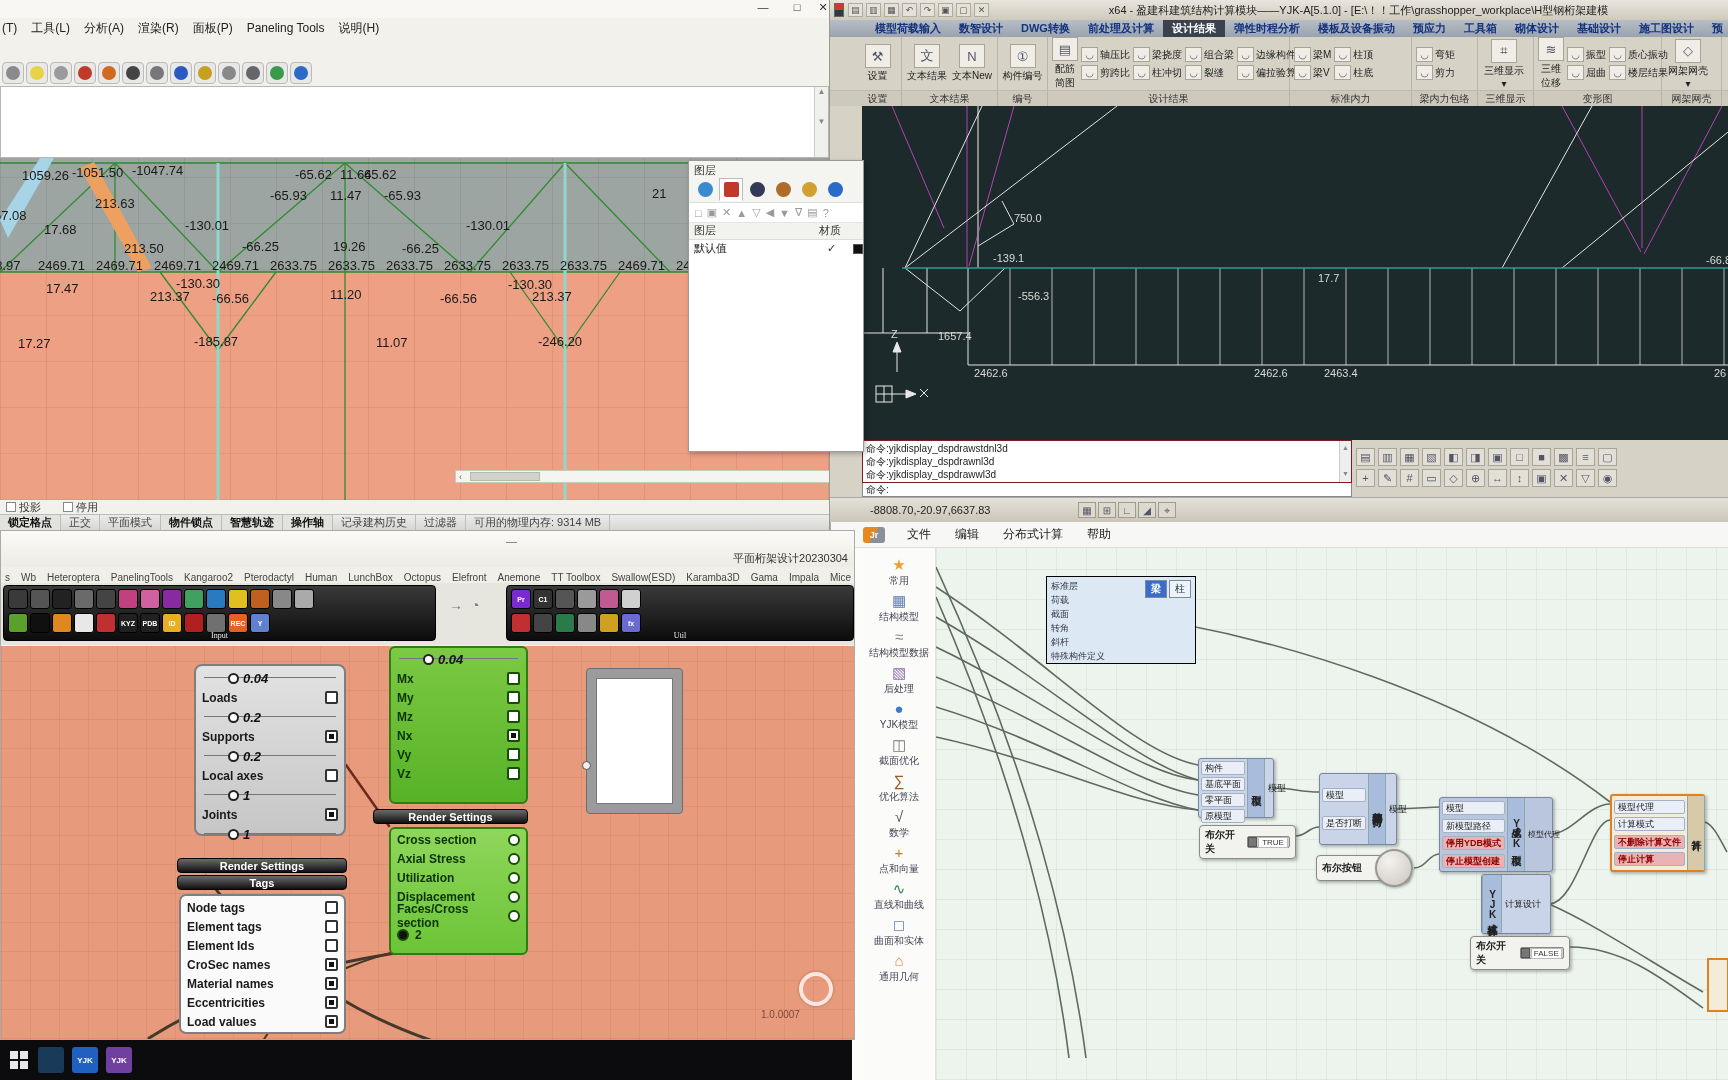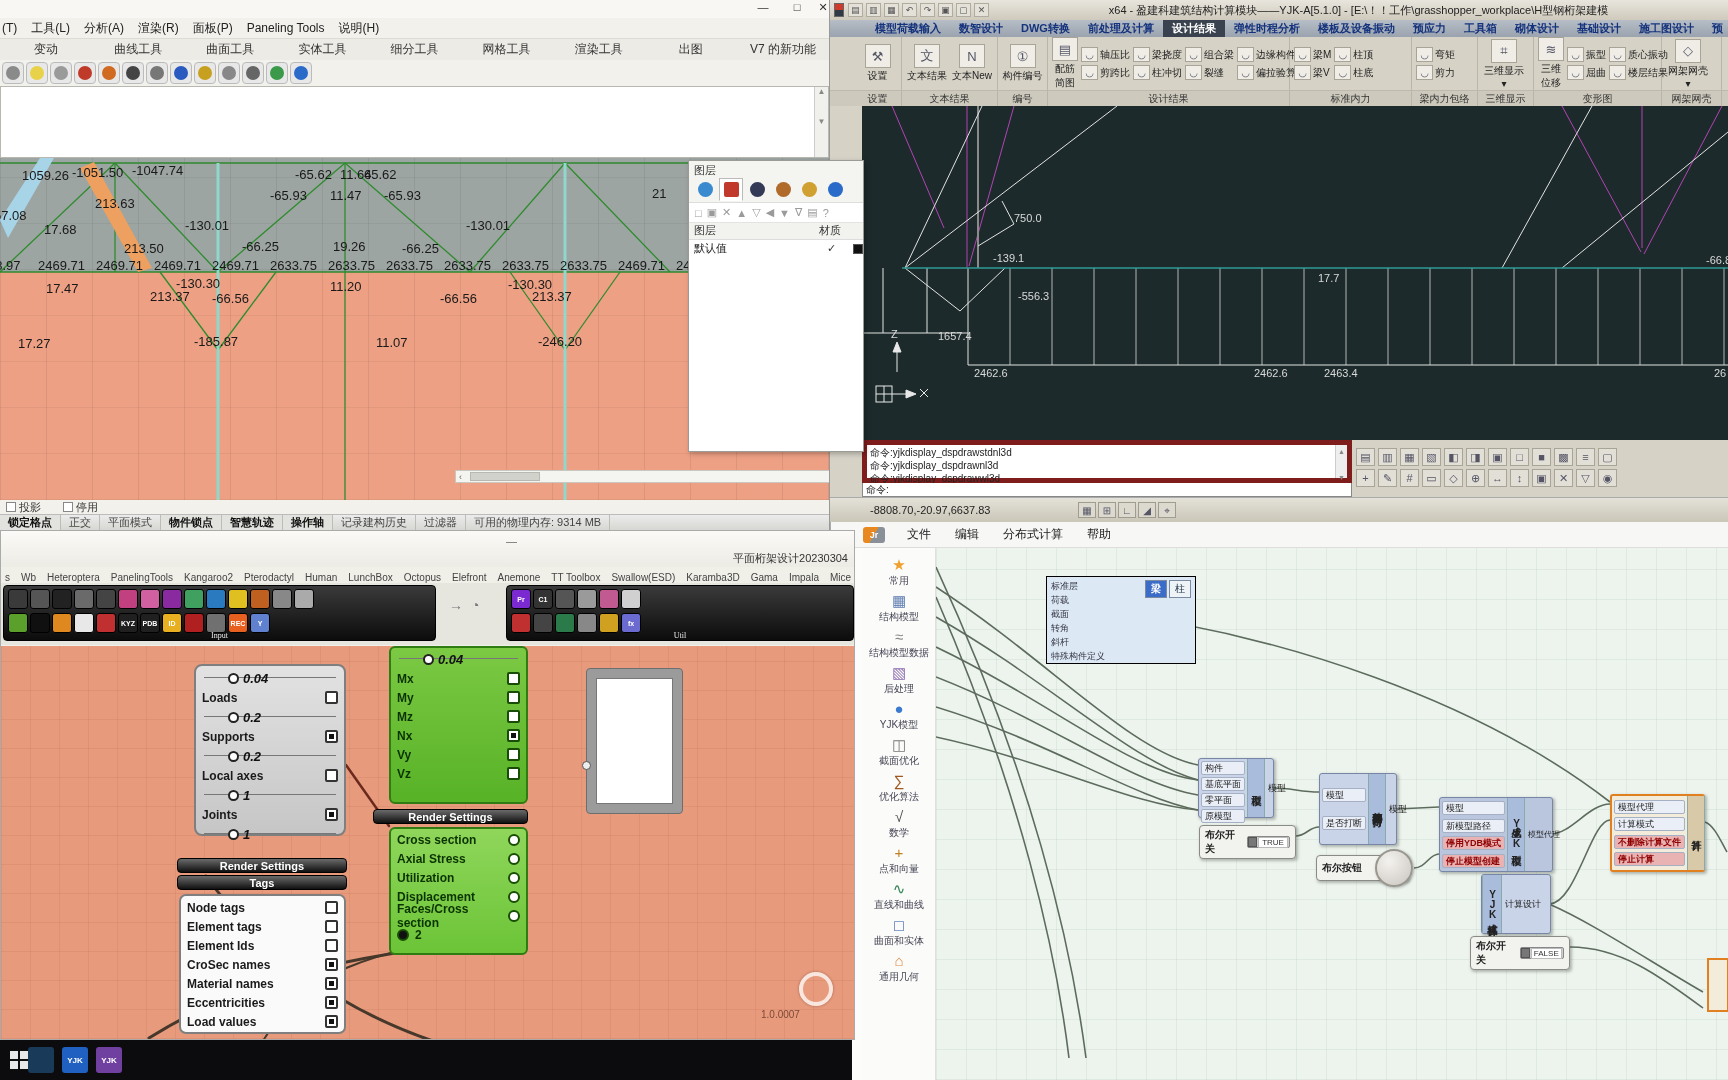--- a/index.html
+++ b/index.html
@@ -64,21 +64,21 @@
   .yk-it-big{display:flex;flex-direction:column;align-items:center;justify-content:center;font-size:10px;color:#222;width:44px;gap:1px;text-align:center;}
   .yk-it-sm{display:flex;align-items:center;font-size:10px;color:#222;gap:2px;white-space:nowrap;}
   .yk-col{display:flex;flex-direction:column;justify-content:center;gap:3px;}
   .yicon{background:#efede6;border:1px solid #a8a498;display:flex;align-items:center;justify-content:center;color:#556;}
   .yicon.b{width:26px;height:24px;font-size:13px;}
   .yicon.s{width:17px;height:15px;font-size:10px;}
   .yk-glabels{position:absolute;left:0;top:90px;right:0;height:16px;display:flex;padding-left:24px;font-size:10px;color:#333;background:#cdc9bc;border-top:1px solid #beb9ac;}
   .yk-glabel{display:flex;align-items:center;justify-content:center;border-right:1px solid #b9b5a8;}
   .yk-vp{position:absolute;left:32px;top:106px;width:866px;height:334px;background:#1d2a2b;overflow:hidden;}
   .yvlab{position:absolute;font-size:11px;color:#d9d9d9;white-space:nowrap;}
-  .yk-cmdbox{position:absolute;left:32px;top:440px;width:490px;height:43px;background:#fff;border:5px solid #7f1d1d;font-family:"DejaVu Sans Mono",monospace;font-size:10px;color:#222;padding:1px 3px;line-height:13px;}
+  .yk-cmdbox{position:absolute;left:32px;top:440px;width:490px;height:43px;background:#fff;border:1px solid #7f1d1d;font-family:"DejaVu Sans Mono",monospace;font-size:10px;color:#222;padding:1px 3px;line-height:13px;}
   .yk-cmdscroll{position:absolute;right:0;top:0;width:12px;bottom:0;background:#eee;border-left:1px solid #ccc;font-size:7px;text-align:center;color:#888;}
   .yk-prompt{position:absolute;left:32px;top:483px;width:490px;height:14px;background:#fff;border:1px solid #888;border-top:none;font-family:"DejaVu Sans Mono",monospace;font-size:10px;color:#222;padding:0 3px;}
   .yk-viewicons{position:absolute;left:526px;top:440px;right:4px;height:55px;display:flex;flex-direction:column;gap:3px;justify-content:center;}
   .yk-virow{display:flex;gap:3px;}
   .vi{width:19px;height:18px;background:#e2dfd6;border:1px solid #a8a498;font-size:11px;color:#556;display:flex;align-items:center;justify-content:center;}
   .yk-status{position:absolute;left:0;top:497px;right:0;height:25px;background:linear-gradient(#e4e1d8,#cac6b8);border-top:1px solid #aaa;display:flex;align-items:center;font-size:11px;color:#222;}
   .yk-coords{margin-left:40px;width:190px;}
   .yk-togs{display:flex;gap:2px;margin-left:18px;}
   .tg{width:18px;height:16px;background:#dcd9cf;border:1px solid #a09c90;font-size:10px;color:#556;text-align:center;line-height:15px;}
   
@@ -143,21 +143,21 @@
   .node .band{writing-mode:vertical-lr;text-orientation:upright;background:#a9bcdc;border-left:1px solid #8aa;border-right:1px solid #8aa;font-weight:bold;font-size:10px;display:flex;align-items:center;justify-content:center;padding:0 1px;letter-spacing:-1px;}
   .node .outcol{display:flex;align-items:center;padding:0 3px;white-space:nowrap;}
   .boolnode{position:absolute;background:#f2f2ee;border:1px solid #8a8a86;border-radius:4px;display:flex;align-items:center;gap:5px;padding:2px 5px;font-size:10px;font-weight:bold;color:#222;box-shadow:1.5px 1.5px 3px rgba(60,70,60,0.35);}
   .boolnode .slot{width:46px;height:12px;background:#cfcfcb;border:1px solid #888;border-radius:2px;display:flex;align-items:center;}
   .boolnode .knob{width:9px;height:10px;background:#777;border:1px solid #555;}
   .boolnode .tval{flex:1;text-align:center;background:#fff;font-size:8px;font-weight:normal;color:#333;margin:1px;border:1px solid #bbb;}
   .bigbtn{position:absolute;width:38px;height:38px;border-radius:50%;background:radial-gradient(circle at 35% 30%,#f4f2ee,#c9c6c0);border:2px solid #9a978f;box-shadow:1px 1px 3px rgba(0,0,0,0.3);z-index:4;}
   .rightcomp{border:2px solid #e08020 !important;background:#f4ecda !important;}
   .clipcomp{position:absolute;border:2px solid #e08020;background:#f4ecda;z-index:3;}
   
-  #taskbar{left:0;top:1040px;width:852px;height:40px;background:#0c0c0e;z-index:40;display:flex;align-items:center;padding-left:10px;}
+  #taskbar{left:0;top:1040px;width:852px;height:40px;background:#0c0c0e;z-index:40;display:flex;align-items:center;gap:10px;padding-left:10px;}
   .tb-start{width:18px;height:18px;display:grid;grid-template-columns:8px 8px;grid-template-rows:8px 8px;gap:2px;}
   .tb-start i{background:#e8e8e8;display:block;}
   .tb-app{width:26px;height:26px;border-radius:3px;display:flex;align-items:center;justify-content:center;font-size:8px;font-weight:bold;color:#fff;}
   svg{display:block;}
 </style>
 </head>
 <body>
 
 <div id="stage" class="nosel">
 
@@ -168,31 +168,20 @@
       <span class="rh-ctl" style="left:812px">✕</span>
     </div>
     <div class="rh-menubar" id="rh-menus">
         <span class="rh-menu">(T)</span>
         <span class="rh-menu">工具(L)</span>
         <span class="rh-menu">分析(A)</span>
         <span class="rh-menu">渲染(R)</span>
         <span class="rh-menu">面板(P)</span>
         <span class="rh-menu">Paneling Tools</span>
         <span class="rh-menu">说明(H)</span>
-      </div>
-    <div class="rh-tabs" id="rh-tabs">
-        <span class="rh-tab">变动</span>
-        <span class="rh-tab">曲线工具</span>
-        <span class="rh-tab">曲面工具</span>
-        <span class="rh-tab">实体工具</span>
-        <span class="rh-tab">细分工具</span>
-        <span class="rh-tab">网格工具</span>
-        <span class="rh-tab">渲染工具</span>
-        <span class="rh-tab">出图</span>
-        <span class="rh-tab">V7 的新功能</span>
       </div>
     <div class="rh-icons" id="rh-icons">
         <span class="rhi">
           <i style="background: rgb(138, 138, 138);"></i>
         </span>
         <span class="rhi">
           <i style="background: rgb(232, 210, 74);"></i>
         </span>
         <span class="rhi">
           <i style="background: rgb(154, 154, 154);"></i>
@@ -288,21 +277,21 @@
           <span class="vplab" style="left: 386px; top: 100px;">2633.75</span>
           <span class="vplab" style="left: 444px; top: 100px;">2633.75</span>
           <span class="vplab" style="left: 502px; top: 100px;">2633.75</span>
           <span class="vplab" style="left: 560px; top: 100px;">2633.75</span>
           <span class="vplab" style="left: 618px; top: 100px;">2469.71</span>
           <span class="vplab" style="left: 676px; top: 100px;">2469.71</span>
           <span class="vplab" style="left: 46px; top: 123px;">17.47</span>
           <span class="vplab" style="left: 176px; top: 118px;">-130.30</span>
           <span class="vplab" style="left: 150px; top: 131px;">213.37</span>
           <span class="vplab" style="left: 212px; top: 133px;">-66.56</span>
-          <span class="vplab" style="left: 330px; top: 121px; text-align: center;">11.20</span>
+          <span class="vplab" style="left: 330px; top: 129px; text-align: center;">11.20</span>
           <span class="vplab" style="left: 440px; top: 133px;">-66.56</span>
           <span class="vplab" style="left: 508px; top: 119px;">-130.30</span>
           <span class="vplab" style="left: 532px; top: 131px;">213.37</span>
           <span class="vplab" style="left: 18px; top: 178px;">17.27</span>
           <span class="vplab" style="left: 194px; top: 176px;">-185.87</span>
           <span class="vplab" style="left: 376px; top: 177px;">11.07</span>
           <span class="vplab" style="left: 538px; top: 176px;">-246.20</span>
         </div>
     </div>
     <div class="rh-hscroll">

